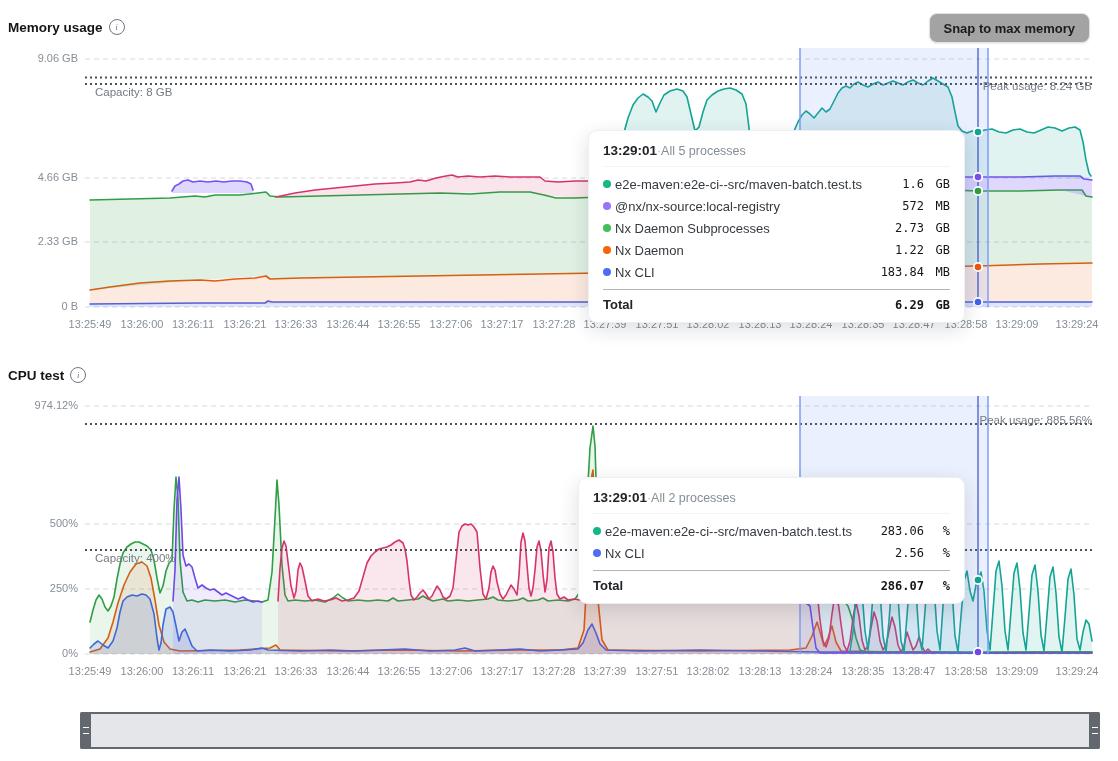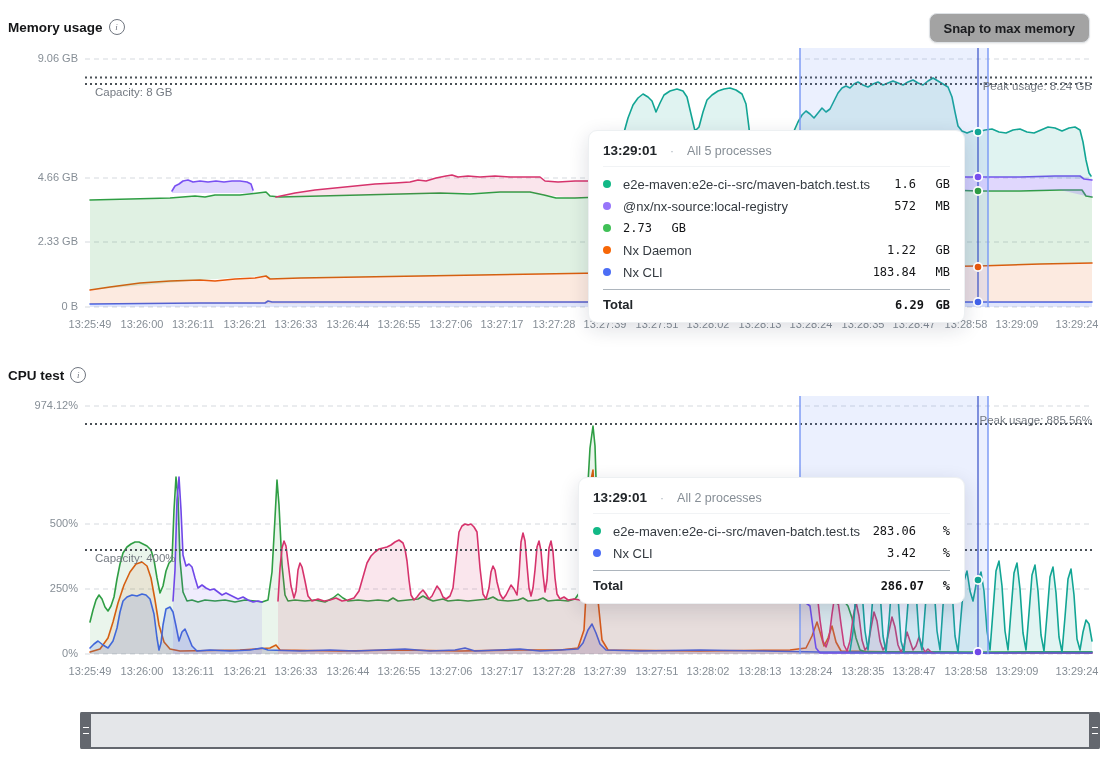--- a/index.html
+++ b/index.html
@@ -13,25 +13,25 @@
   .snap{position:absolute;height:30px;padding:0 14px;background:#a3a3a3;border:1px solid #dee2e6;border-radius:8px;
         font-family:"Liberation Sans",sans-serif;font-size:13px;font-weight:bold;color:#1a1b1e;
         box-shadow:0 1px 2px rgba(0,0,0,.07);cursor:pointer;}
   .snap.mem{top:13px;right:28px;} .snap.cpu{top:361px;right:20px;}
   .ytick{position:absolute;width:70px;text-align:right;font-size:11px;color:#868e96;}
   .xtick{position:absolute;transform:translateX(-50%);font-size:11px;color:#868e96;white-space:nowrap;}
   .ref-label{position:absolute;font-size:11.5px;color:#747a82;}
   .ref-label.right{text-align:right;}
   .tooltip{position:absolute;background:#fff;border:1px solid #edf0f2;border-radius:9px;
            box-shadow:0 6px 20px rgba(20,30,60,.14);padding:10px 14px 10px 14px;box-sizing:border-box;z-index:5;}
-  .tt-head{display:flex;align-items:center;gap:13px;padding:2px 0 8px 0;border-bottom:1px solid #f1f3f5;}
+  .tt-head{display:flex;align-items:center;gap:0;padding:2px 0 8px 0;border-bottom:1px solid #f1f3f5;}
   .tt-time{font-size:13.5px;font-weight:bold;color:#212529;}
   .tt-sep{color:#adb5bd;font-size:12px;} .tt-sub{color:#868e96;font-size:12.5px;}
   .tt-rows{padding:6px 0 4px 0;}
-  .tt-row{display:flex;align-items:center;gap:12px;height:22px;font-size:13px;color:#343a40;}
+  .tt-row{display:flex;align-items:center;gap:4px;height:22px;font-size:13px;color:#343a40;}
   .tt-dot{width:8px;height:8px;border-radius:50%;flex:none;}
   .tt-name{flex:1;white-space:nowrap;}
   .tt-num{font-family:"DejaVu Sans Mono",monospace;font-size:12px;text-align:right;color:#141517;}
   .tt-unit{font-family:"DejaVu Sans Mono",monospace;font-size:12px;color:#141517;width:22px;text-align:right;}
   .tt-total{display:flex;align-items:center;gap:4px;border-top:1px solid #adb5bd;padding-top:7px;margin-top:2px;}
   .tt-total .tt-name{font-weight:bold;font-size:13px;}
   .tt-total .tt-num,.tt-total .tt-unit{font-weight:bold;}
   .brush{position:absolute;left:80px;top:712px;width:1020px;height:37px;box-sizing:border-box;
          background:#e4e6e9;border:1px solid #b9bdc1;border-top:2.5px solid #63676e;border-bottom:2.5px solid #63676e;
          border-radius:2px;cursor:grab;}
@@ -186,20 +186,21 @@
           <span class="tt-unit">GB</span>
         </div>
         <div class="tt-row">
           <span class="tt-dot" style="background: rgb(151, 117, 250);"></span>
           <span class="tt-name">@nx/nx-source:local-registry</span>
           <span class="tt-num">572</span>
           <span class="tt-unit">MB</span>
         </div>
         <div class="tt-row">
           <span class="tt-dot" style="background: rgb(64, 192, 87);"></span>
+          <span class="tt-name">Nx Daemon Subprocesses</span>
           <span class="tt-num">2.73</span>
           <span class="tt-unit">GB</span>
         </div>
         <div class="tt-row">
           <span class="tt-dot" style="background: rgb(247, 103, 7);"></span>
           <span class="tt-name">Nx Daemon</span>
           <span class="tt-num">1.22</span>
           <span class="tt-unit">GB</span>
         </div>
         <div class="tt-row">
@@ -225,21 +226,21 @@
     <div class="tt-rows">
         <div class="tt-row">
           <span class="tt-dot" style="background: rgb(18, 184, 134);"></span>
           <span class="tt-name">e2e-maven:e2e-ci--src/maven-batch.test.ts</span>
           <span class="tt-num">283.06</span>
           <span class="tt-unit">%</span>
         </div>
         <div class="tt-row">
           <span class="tt-dot" style="background: rgb(76, 110, 245);"></span>
           <span class="tt-name">Nx CLI</span>
-          <span class="tt-num">3.42</span>
+          <span class="tt-num">2.56</span>
           <span class="tt-unit">%</span>
         </div>
       </div>
     <div class="tt-total">
       <span class="tt-name">Total</span>
       <span class="tt-num">286.07</span>
       <span class="tt-unit">%</span>
     </div>
   </div>
 

